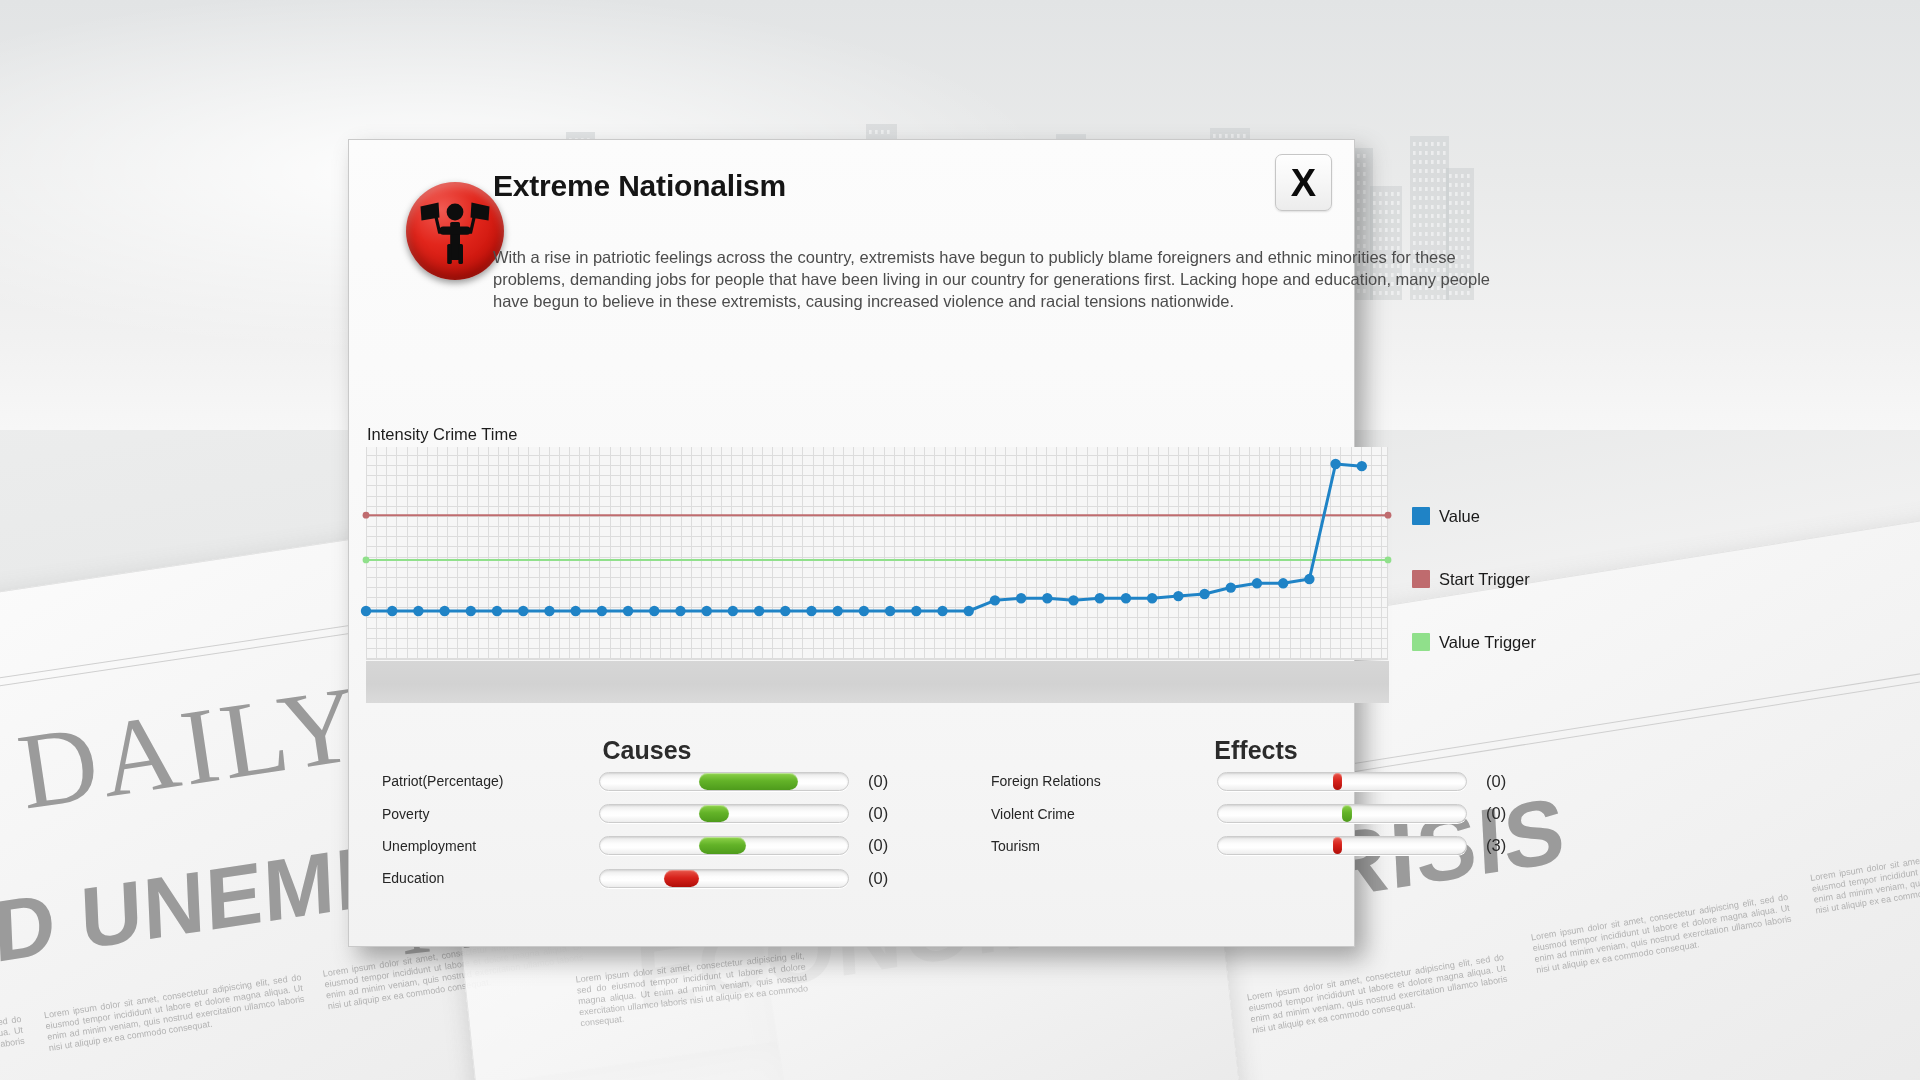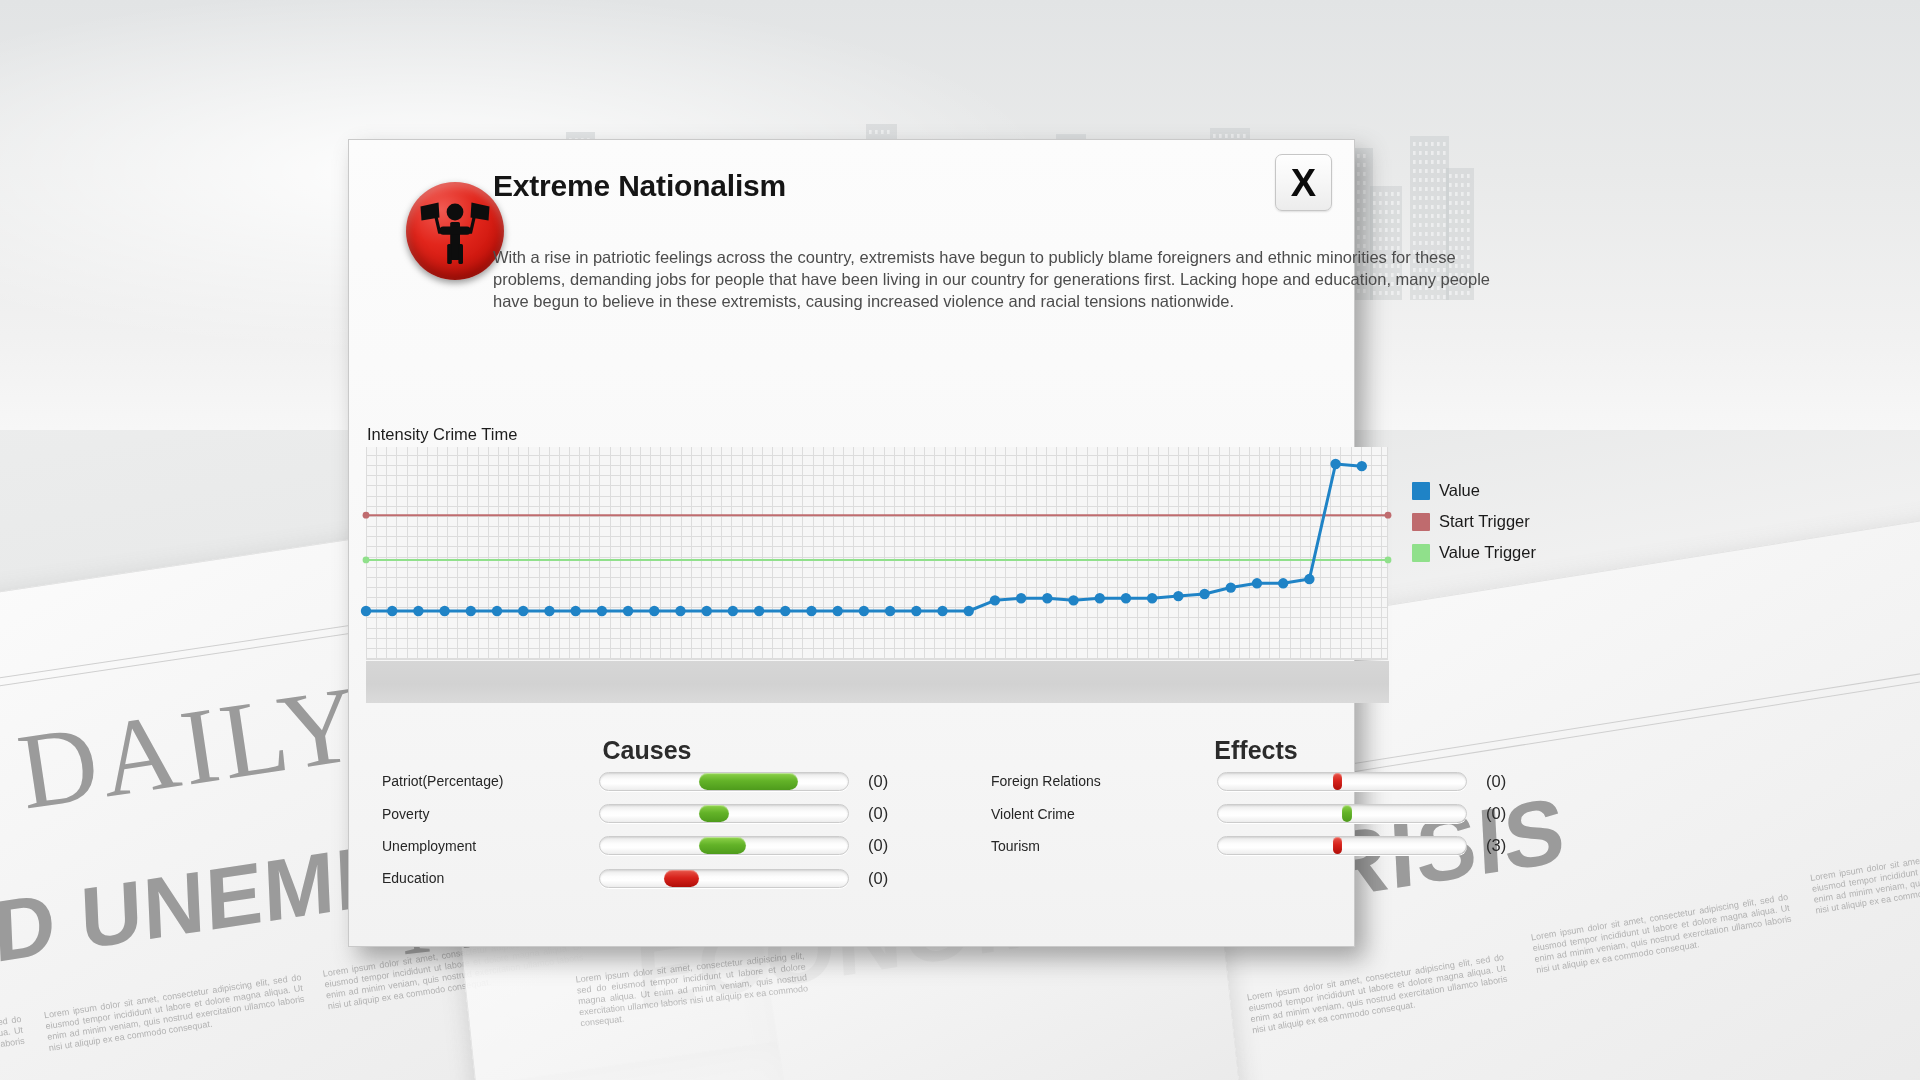--- a/index.html
+++ b/index.html
@@ -112,21 +112,21 @@
     border-right: 1px solid #dcdcdc;
     border-bottom: 1px solid #dcdcdc;
   }
   #plot svg { position: absolute; left: 0; top: 0; overflow: visible; }
   #plot-foot {
     position: absolute; left: 0; top: 214px; width: 1023px; height: 42px;
     background: linear-gradient(180deg, #d6d6d6 0%, #d2d2d2 55%, #dadada 100%);
   }
 
   #legend { position: absolute; left: 1046px; top: 28px; }
-  .leg-row { display: flex; align-items: center; height: 31px; }
+  .leg-row { display: flex; align-items: flex-start; height: 31px; margin-top: 32px; }
   .leg-sw { width: 18px; height: 18px; margin-right: 9px; border-radius: 1px; }
   .leg-tx { font-size: 16.5px; color: #1a1a1a; }
 
   
   #cols { position: absolute; left: 0; top: 596px; width: 1228px; }
   .col-title {
     font-size: 25px; font-weight: bold; color: #2b2b2b;
     text-align: center; margin-bottom: 0;
   }
   #causes-col { position: absolute; left: 18px; top: 0; width: 560px; }

